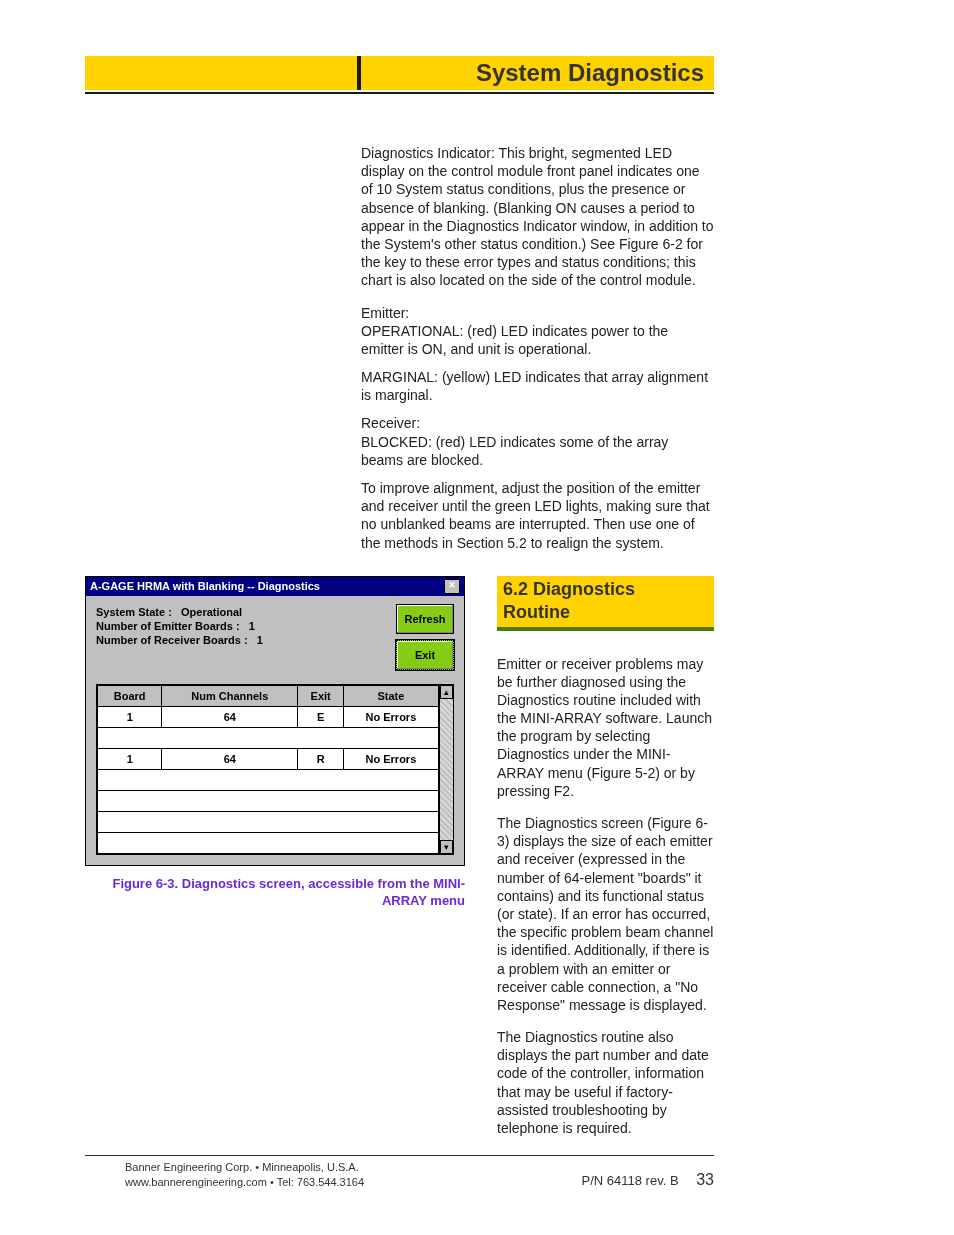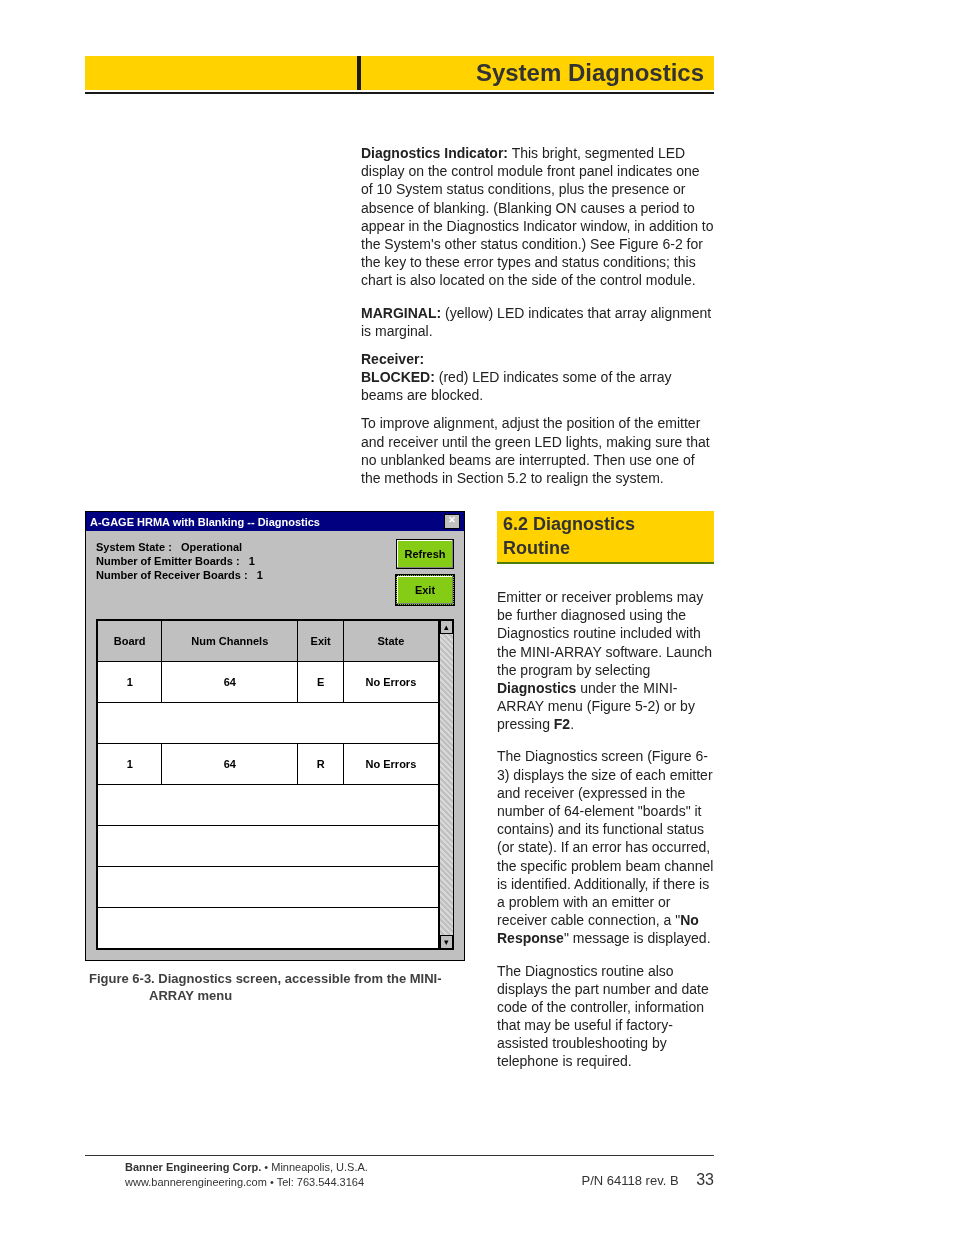--- a/index.html
+++ b/index.html
@@ -52,40 +52,40 @@
     left: 0; right: 0; top: 36px;
     height: 2px; background: #1a1a1a;
   }
   .main-text {
     margin-left: 276px;
     font-size: 14px;
     line-height: 1.3;
   }
   .main-text p { margin: 0 0 10px 0; }
   .main-text .para-gap { margin-bottom: 14px; }
-  .bold { font-weight: bold; }
+  .bold { font-weight: normal; }
 
   .two-col {
     display: flex;
     gap: 32px;
     margin-top: 24px;
   }
   .left-col { width: 380px; flex: none; }
   .right-col { flex: 1; font-size: 14px; line-height: 1.3; }
 
   .section-heading-bar {
     background: #ffd200;
     display: inline-block;
     font-family: "Arial Narrow", Arial, sans-serif;
     font-weight: bold;
     font-size: 18px;
     color: #333;
     padding: 2px 18px 2px 6px;
     margin-bottom: 10px;
-    border-bottom: 2px solid #4d7c0f;
+    border-bottom: 4px solid #4d7c0f;
   }
 
   
   .dialog-frame {
     border: 1px solid #000;
     background: #c0c0c0;
     font-family: "MS Sans Serif", Tahoma, Arial, sans-serif;
     font-size: 11px;
     color: #000;
   }
@@ -134,21 +134,21 @@
     display: flex;
   }
   table.diag {
     border-collapse: collapse;
     width: 100%;
     font-weight: bold;
     font-size: 11px;
   }
   table.diag th, table.diag td {
     border: 1px solid #000;
-    padding: 12px 4px;
+    padding: 2px 4px;
     text-align: center;
     height: 16px;
   }
   table.diag th { background: #c0c0c0; }
   .scroll-col {
     width: 14px;
     background: repeating-linear-gradient(45deg,#c0c0c0,#c0c0c0 2px,#d8d8d8 2px,#d8d8d8 4px);
     border-left: 1px solid #000;
     position: relative;
   }
@@ -160,26 +160,27 @@
     font-size:9px; line-height:12px; text-align:center;
   }
   .scroll-arrow.top { top:0; }
   .scroll-arrow.bottom { bottom:0; }
   .meta-block { margin-top: 8px; font-weight: bold; padding-left: 12px; }
   .meta-block div { margin: 2px 0; }
   .caption {
     font-family: "Arial Narrow", Arial, sans-serif;
     font-weight: bold;
     font-size: 13px;
-    color: #404040;
+    color: #6d28d9;
     margin-top: 10px;
     padding-left: 4px;
     text-indent: -60px;
     margin-left: 60px;
     line-height:1.3;
+    text-align:right;
   }
 
   
   .footer {
     position: absolute;
     left: 85px; right: 72px; bottom: 46px;
     border-top: 1px solid #333;
     padding-top: 4px;
     font-size: 11px;
     color: #333;
@@ -199,20 +200,24 @@
   <div class="header-bar">
     <div class="yellow-block-left"></div>
     <div class="black-gap"></div>
     <div class="yellow-block-right">System Diagnostics</div>
     <div class="rule-under-header"></div>
   </div>
 
   <div class="main-text">
     <p class="para-gap">
       <span class="bold">Diagnostics Indicator:</span><span> This bright, segmented LED display on the control module front panel indicates one of 10 System status conditions, plus the presence or absence of blanking. (Blanking ON causes a period to appear in the Diagnostics Indicator window, in addition to the System's other status condition.) See Figure 6-2 for the key to these error types and status conditions; this chart is also located on the side of the control module.</span>
+    </p>
+    <p>
+      <span class="bold">Emitter:</span><br>
+      <span class="bold">OPERATIONAL:</span><span> (red) LED indicates power to the emitter is ON, and unit is operational.</span>
     </p>
     <p>
       <span class="bold">MARGINAL:</span><span> (yellow) LED indicates that array alignment is marginal.</span>
     </p>
     <p>
       <span class="bold">Receiver:</span><br>
       <span class="bold">BLOCKED:</span><span> (red) LED indicates some of the array beams are blocked.</span>
     </p>
     <p>To improve alignment, adjust the position of the emitter and receiver until the green LED lights, making sure that no unblanked beams are interrupted. Then use one of the methods in Section 5.2 to realign the system.</p>
   </div>

